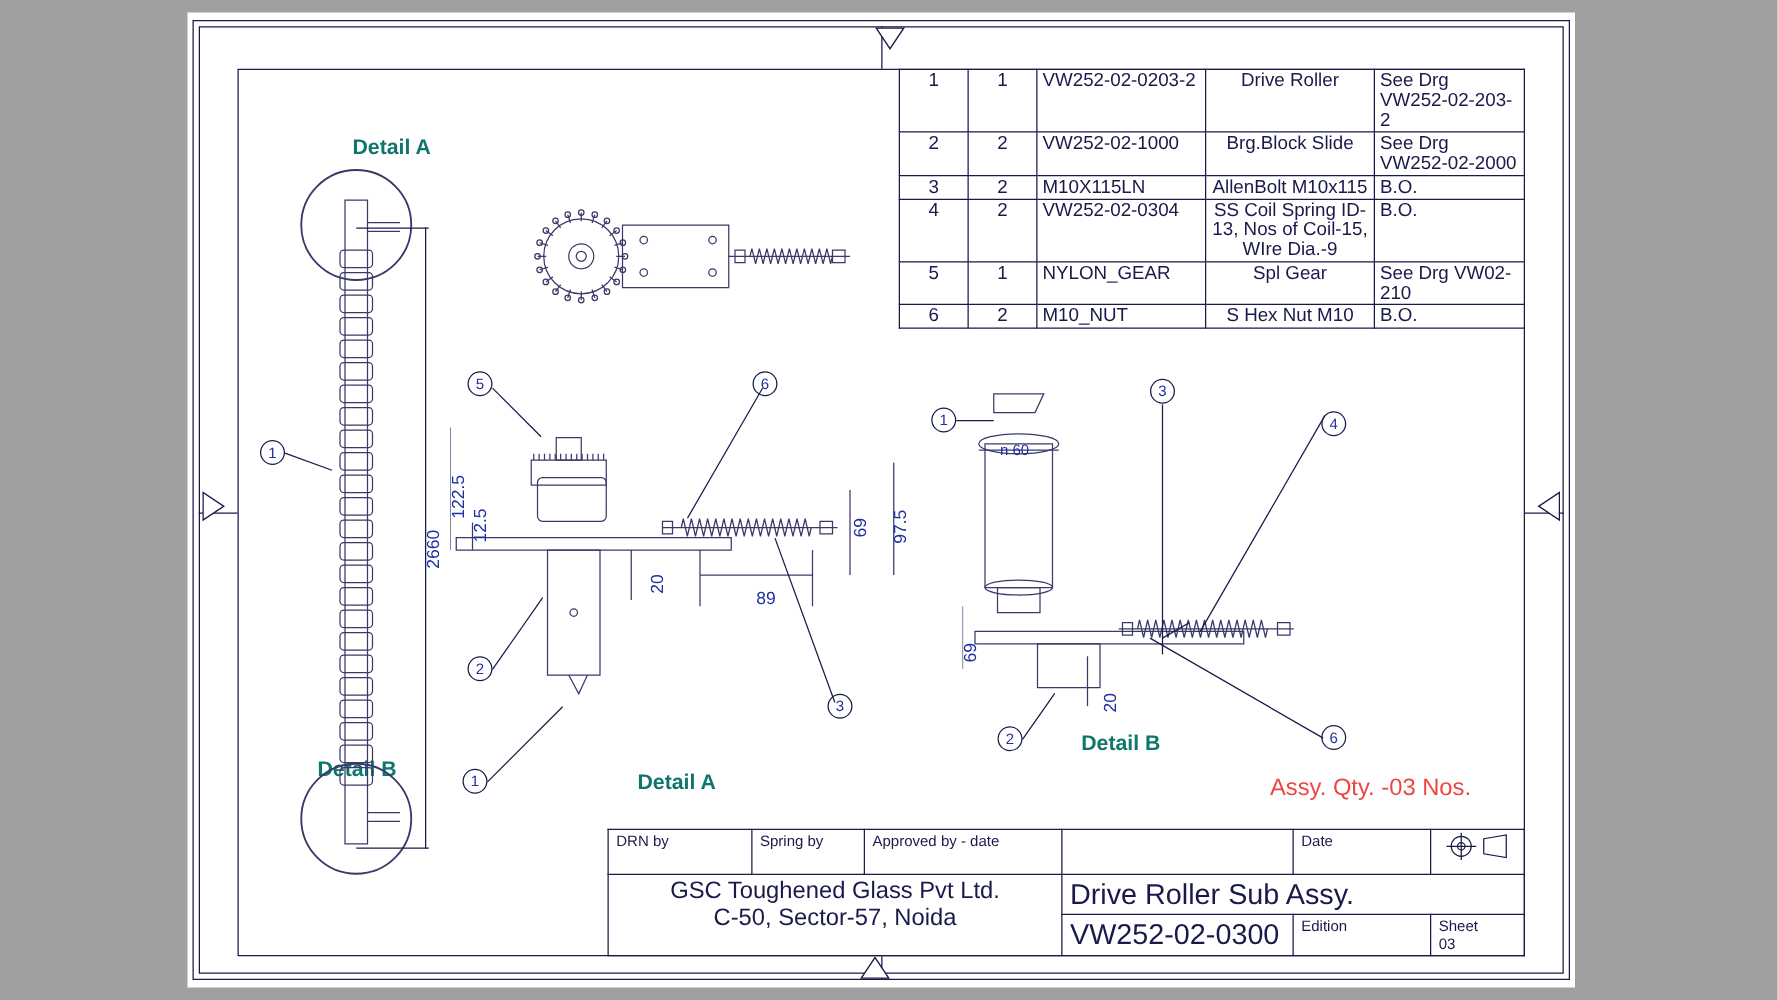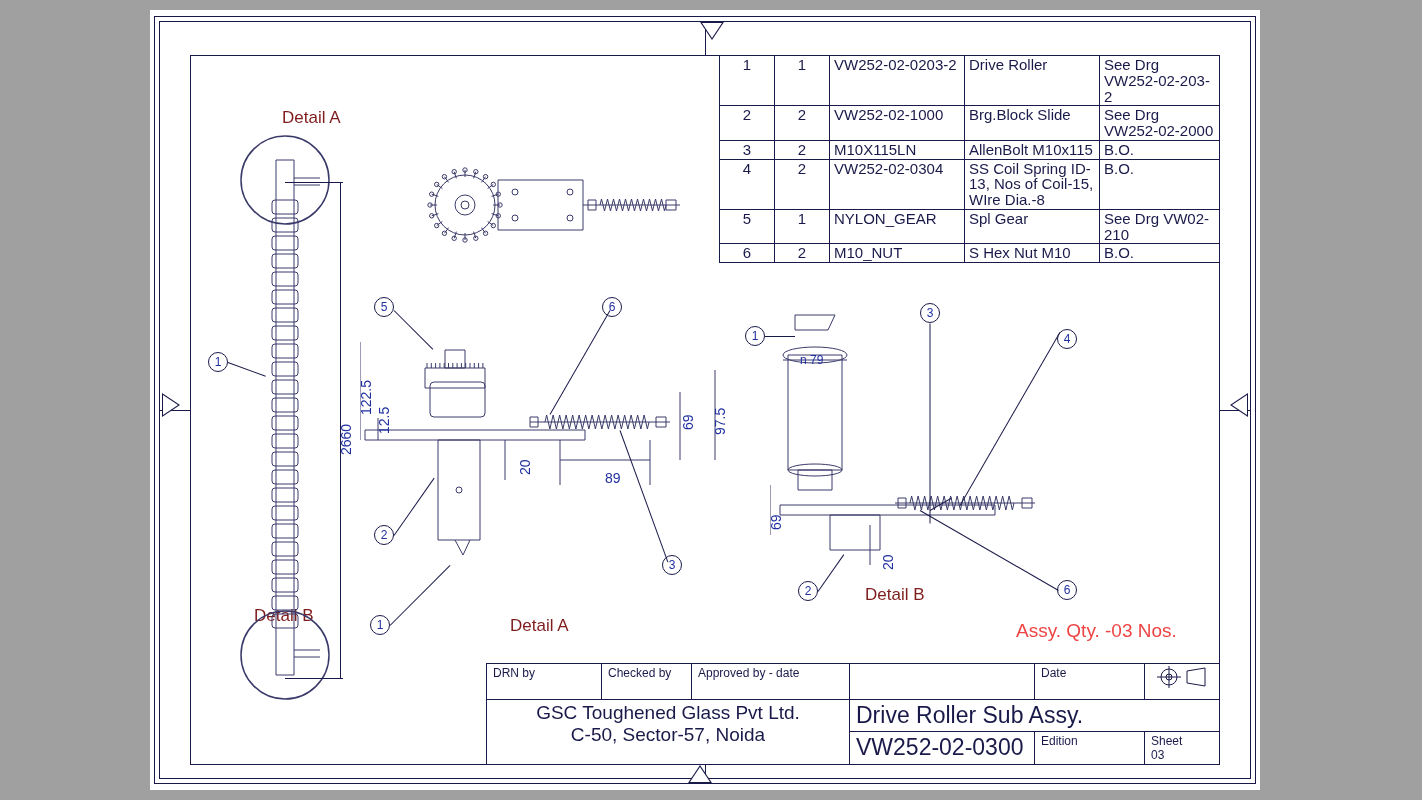--- a/index.html
+++ b/index.html
@@ -75,21 +75,21 @@
   }
   .parts-table .title-row td {
     text-align: center;
     font-size: 19px;
     padding: 3px;
   }
   .parts-table .hdr td { text-align: center; font-size:16px;}
   .parts-table .c-item { width: 55px; text-align:center;}
   .parts-table .c-qty  { width: 55px; text-align:center;}
   .parts-table .c-file { width: 135px;}
-  .parts-table .c-desc { width: 135px;}
+  .parts-table .c-desc { width: 135px; text-align: center;}
   .parts-table .c-blank{ width: 120px;}
 
   
   .title-block {
     position: absolute;
     right: 40px;
     bottom: 25px;
     border-collapse: collapse;
     font-size: 14px;
     color: #1a1a4a;
@@ -102,22 +102,23 @@
   .tb-small { font-size: 12px;}
   .tb-center { text-align:left;}
   .tb-big { font-size: 19px; text-align:center; padding:6px;}
   .tb-biggish { font-size:23px; text-align:left;}
 
   .proj-icon { display:inline-block; vertical-align:middle;}
 
   
   .lbl {
     position: absolute;
-    color: #7f1d1d;
+    color: #0f766e;
     font-size: 17px;
+    font-weight: bold;
   }
   .assy-note {
     position:absolute;
     color:#ef4444;
     font-size:19px;
   }
   .dim-v {
     position:absolute;
     color:#2030a0;
     font-size:14px;
@@ -196,21 +197,21 @@
           <td class="c-item">3</td>
           <td class="c-qty">2</td>
           <td class="c-file">M10X115LN</td>
           <td class="c-desc">AllenBolt M10x115</td>
           <td class="c-blank">B.O.</td>
         </tr>
         <tr>
           <td class="c-item">4</td>
           <td class="c-qty">2</td>
           <td class="c-file">VW252-02-0304</td>
-          <td class="c-desc">SS Coil Spring ID-13, Nos of Coil-15, WIre Dia.-8</td>
+          <td class="c-desc">SS Coil Spring ID-13, Nos of Coil-15, WIre Dia.-9</td>
           <td class="c-blank">B.O.</td>
         </tr>
         <tr>
           <td class="c-item">5</td>
           <td class="c-qty">1</td>
           <td class="c-file">NYLON_GEAR</td>
           <td class="c-desc">Spl Gear</td>
           <td class="c-blank">See Drg VW02-210</td>
         </tr>
         <tr>
@@ -421,41 +422,41 @@
     <g id="springRight">
         <path d="M 140 193 L 141.625 186 L 144.875 200 L 146.5 193 L 148.125 186 L 151.375 200 L 153 193 L 154.625 186 L 157.875 200 L 159.5 193 L 161.125 186 L 164.375 200 L 166 193 L 167.625 186 L 170.875 200 L 172.5 193 L 174.125 186 L 177.375 200 L 179 193 L 180.625 186 L 183.875 200 L 185.5 193 L 187.125 186 L 190.375 200 L 192 193 L 193.625 186 L 196.875 200 L 198.5 193 L 200.125 186 L 203.375 200 L 205 193 L 206.625 186 L 209.875 200 L 211.5 193 L 213.125 186 L 216.375 200 L 218 193 L 219.625 186 L 222.875 200 L 224.5 193 L 226.125 186 L 229.375 200 L 231 193 L 232.625 186 L 235.875 200 L 237.5 193 L 239.125 186 L 242.375 200 L 244 193"></path>
       </g>
     <rect x="252" y="188" width="10" height="10"></rect>
 
     <line x1="0" y1="175" x2="0" y2="225"></line>
     <line x1="100" y1="215" x2="100" y2="255"></line>
 
     <line x1="13" y1="50" x2="77" y2="50"></line>
   </svg>
-  <div class="dim-h" style="left:650px;top:343px;font-size:12px">n 79</div>
+  <div class="dim-h" style="left:650px;top:343px;font-size:12px">n 60</div>
   <div class="dim-v" style="left:618px;top:520px">69</div>
   <div class="dim-v" style="left:730px;top:560px">20</div>
 
   <div class="balloon" style="left:595px;top:316px">1</div>
   <div class="leader" style="left:615px;top:326px;width:30px"></div>
   <div class="balloon" style="left:770px;top:293px">3</div>
   <div class="leader" style="left:780px;top:313px;width:200px;transform:rotate(90deg);transform-origin:left"></div>
   <div class="leader" style="left:780px;top:500px;width:25px;transform:rotate(-30deg);transform-origin:left"></div>
   <div class="balloon" style="left:907px;top:319px">4</div>
   <div class="leader" style="left:810px;top:495px;width:200px;transform:rotate(-60deg);transform-origin:left"></div>
   <div class="balloon" style="left:648px;top:571px">2</div>
   <div class="leader" style="left:668px;top:581px;width:45px;transform:rotate(-55deg);transform-origin:left"></div>
   <div class="balloon" style="left:907px;top:570px">6</div>
   <div class="leader" style="left:770px;top:500px;width:160px;transform:rotate(30deg);transform-origin:left"></div>
 
   <table class="title-block">
     <tbody>
         <tr>
       <td class="tb-small" style="width:115px;height:36px">DRN by</td>
-      <td class="tb-small" style="width:90px">Checked by</td>
+      <td class="tb-small" style="width:90px">Spring by</td>
       <td class="tb-small" style="width:158px">Approved by - date</td>
       <td style="width:85px"></td>
       <td class="tb-small" style="width:110px">Date</td>
       <td style="width:75px;text-align:center">
         <svg class="proj-icon" width="50" height="22" viewBox="0 0 50 22">
           <circle cx="12" cy="11" r="8" stroke="#1a1a4a" fill="none"></circle>
           <circle cx="12" cy="11" r="3" stroke="#1a1a4a" fill="none"></circle>
           <line x1="0" y1="11" x2="24" y2="11" stroke="#1a1a4a"></line>
           <line x1="12" y1="0" x2="12" y2="22" stroke="#1a1a4a"></line>
           <polygon points="30,5 48,2 48,20 30,17" stroke="#1a1a4a" fill="none"></polygon>

